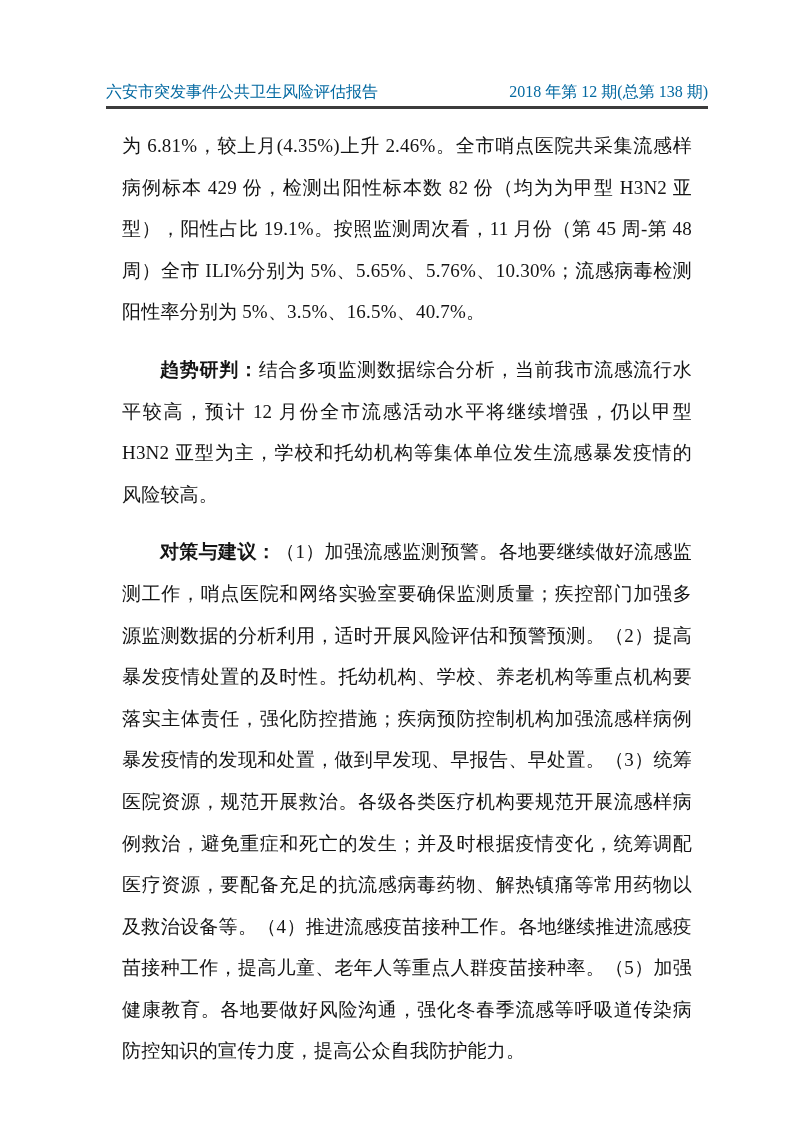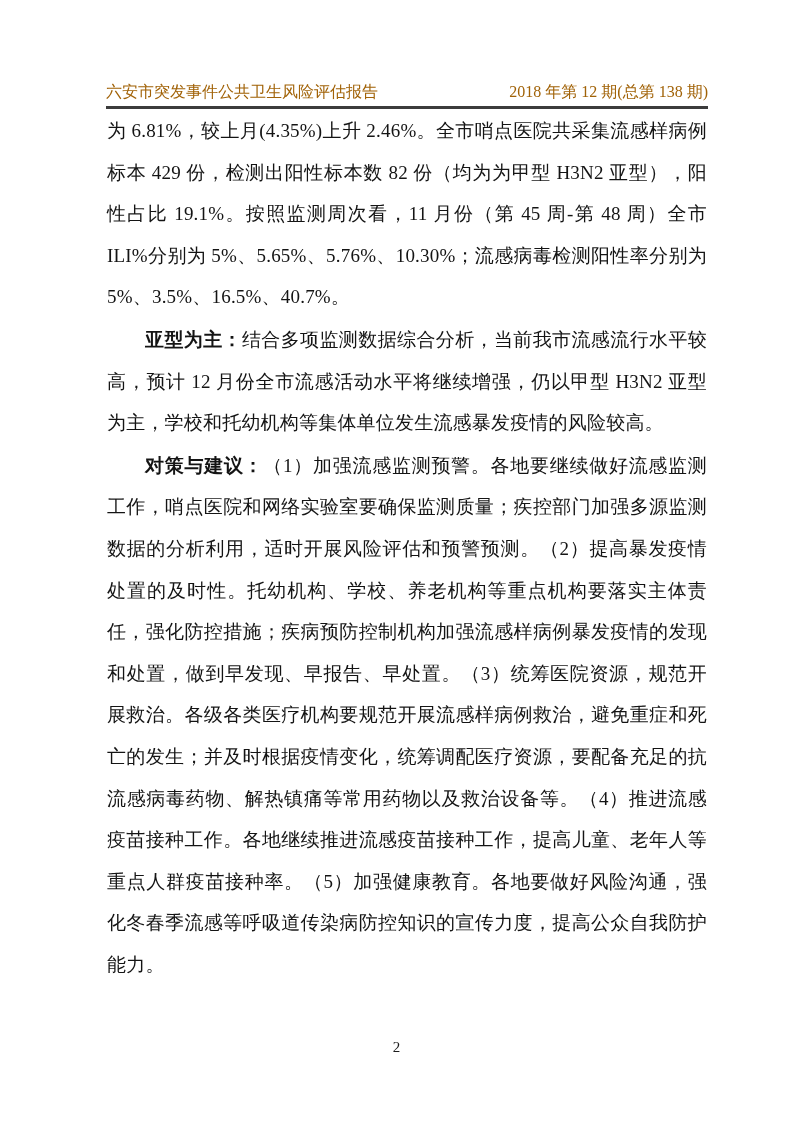--- a/index.html
+++ b/index.html
@@ -20,21 +20,21 @@
     .header {
       position: absolute;
       left: 106px;
       width: 602px;
       top: 81px;
       display: flex;
       justify-content: space-between;
       align-items: baseline;
       font-size: 16px;
       line-height: 22px;
-      color: #a16207;
+      color: #0369a1;
       white-space: nowrap;
     }
     .header-rule {
       position: absolute;
       left: 106px;
       width: 602px;
       top: 106px;
       height: 3px;
       background: #3c3c3c;
     }
@@ -43,21 +43,21 @@
       left: 106px;
       width: 602px;
       top: 109px;
       font-size: 19px;
       line-height: 41.6px;
       text-align: justify;
       text-justify: inter-ideograph;
       letter-spacing: 0.2px;
     }
     .para {
-      margin: 1px;
+      margin: 16px;
       padding: 0;
     }
     .indent {
       text-indent: 2em;
     }
     .lead {
       font-weight: bold;
     }
     .heading {
       margin: 0;
@@ -91,21 +91,21 @@
     <span class="header-left">六安市突发事件公共卫生风险评估报告</span>
     <span class="header-right">2018 年第 12 期(总第 138 期)</span>
   </div>
 
   <div class="header-rule"></div>
 
   <div class="content">
 
     <p class="para">为 6.81%，较上月(4.35%)上升 2.46%。全市哨点医院共采集流感样病例标本 429 份，检测出阳性标本数 82 份（均为为甲型 H3N2 亚型），阳性占比 19.1%。按照监测周次看，11 月份（第 45 周-第 48 周）全市 ILI%分别为 5%、5.65%、5.76%、10.30%；流感病毒检测阳性率分别为 5%、3.5%、16.5%、40.7%。</p>
 
-    <p class="para indent"><b class="lead">亚型为主：</b><span>结合多项监测数据综合分析，当前我市流感流行水平较高，预计 12 月份全市流感活动水平将继续增强，仍以甲型 H3N2 亚型为主，学校和托幼机构等集体单位发生流感暴发疫情的风险较高。</span></p>
+    <p class="para indent"><b class="lead">趋势研判：</b><span>结合多项监测数据综合分析，当前我市流感流行水平较高，预计 12 月份全市流感活动水平将继续增强，仍以甲型 H3N2 亚型为主，学校和托幼机构等集体单位发生流感暴发疫情的风险较高。</span></p>
 
     <p class="para indent"><b class="lead">对策与建议：</b><span>（1）加强流感监测预警。各地要继续做好流感监测工作，哨点医院和网络实验室要确保监测质量；疾控部门加强多源监测数据的分析利用，适时开展风险评估和预警预测。（2）提高暴发疫情处置的及时性。托幼机构、学校、养老机构等重点机构要落实主体责任，强化防控措施；疾病预防控制机构加强流感样病例暴发疫情的发现和处置，做到早发现、早报告、早处置。（3）统筹医院资源，规范开展救治。各级各类医疗机构要规范开展流感样病例救治，避免重症和死亡的发生；并及时根据疫情变化，统筹调配医疗资源，要配备充足的抗流感病毒药物、解热镇痛等常用药物以及救治设备等。（4）推进流感疫苗接种工作。各地继续推进流感疫苗接种工作，提高儿童、老年人等重点人群疫苗接种率。（5）加强健康教育。各地要做好风险沟通，强化冬春季流感等呼吸道传染病防控知识的宣传力度，提高公众自我防护能力。</span></p>
 
 
 
   </div>
 
   <div class="page-number">2</div>
 
 </div>

